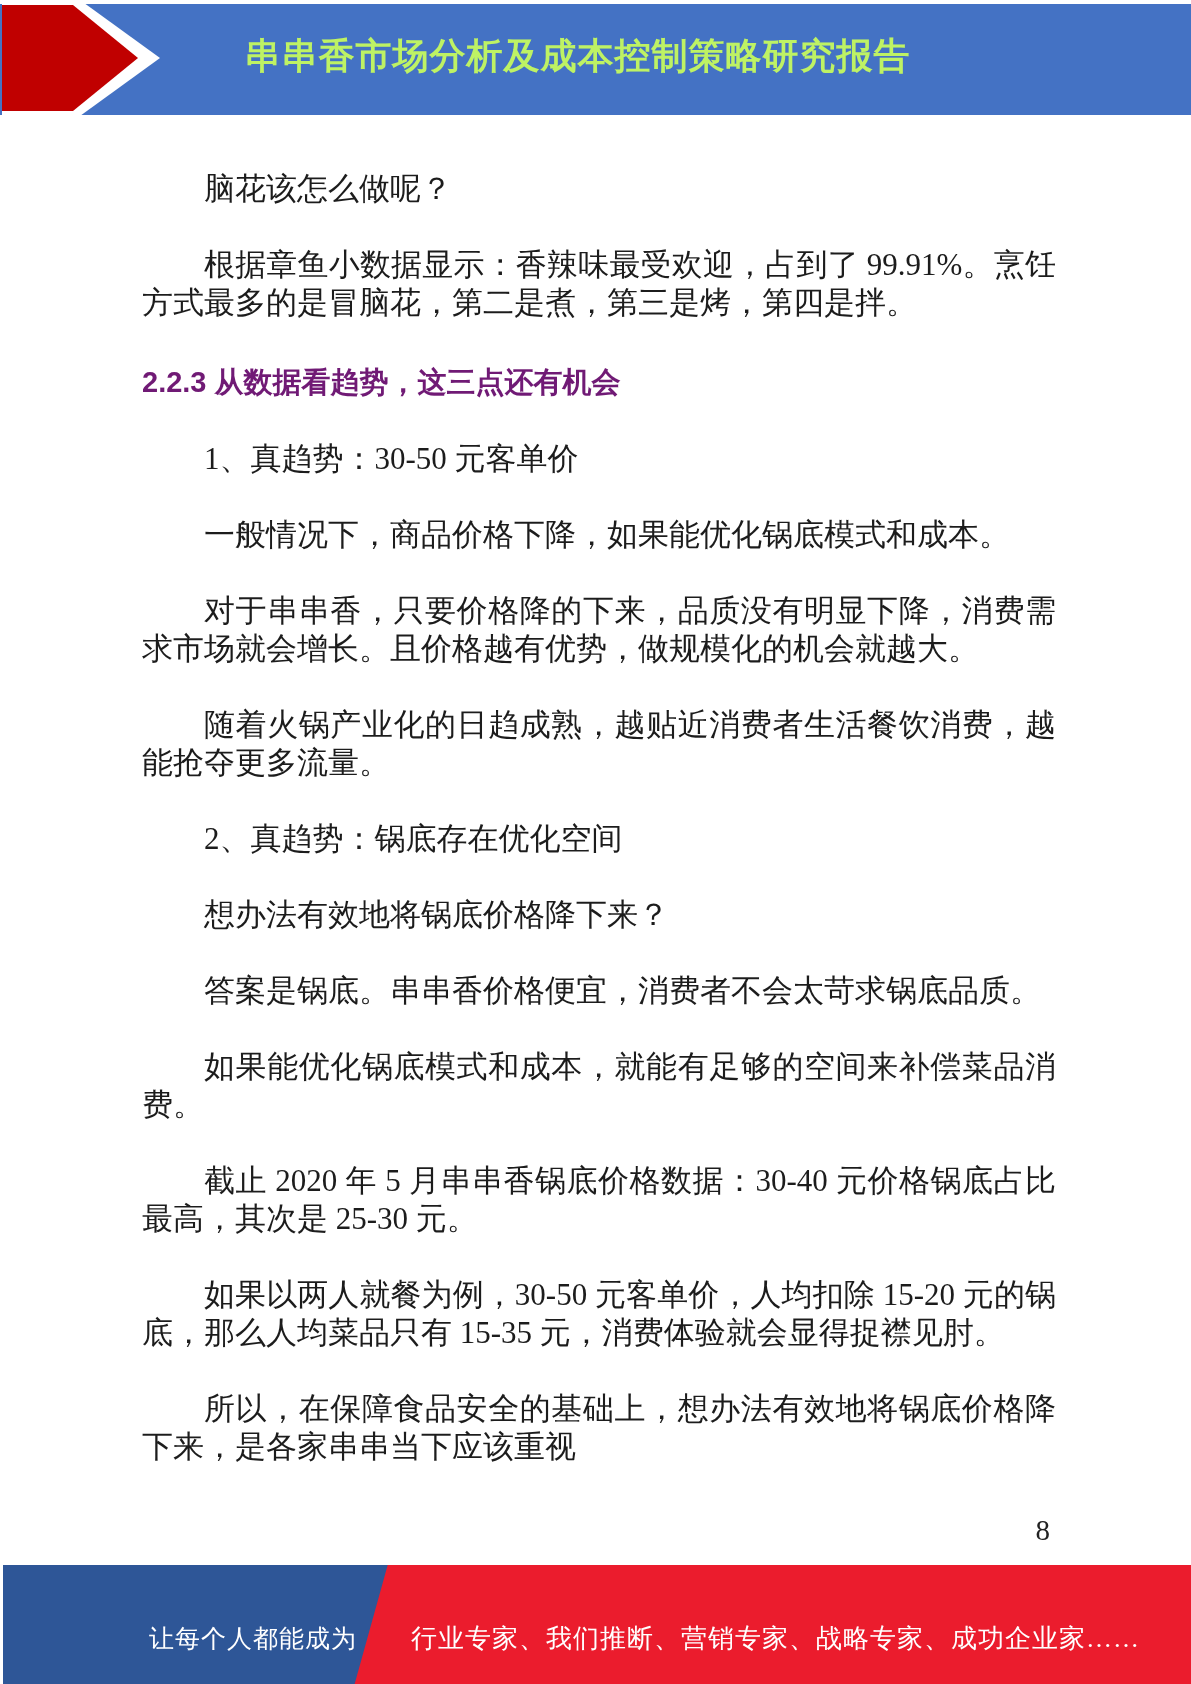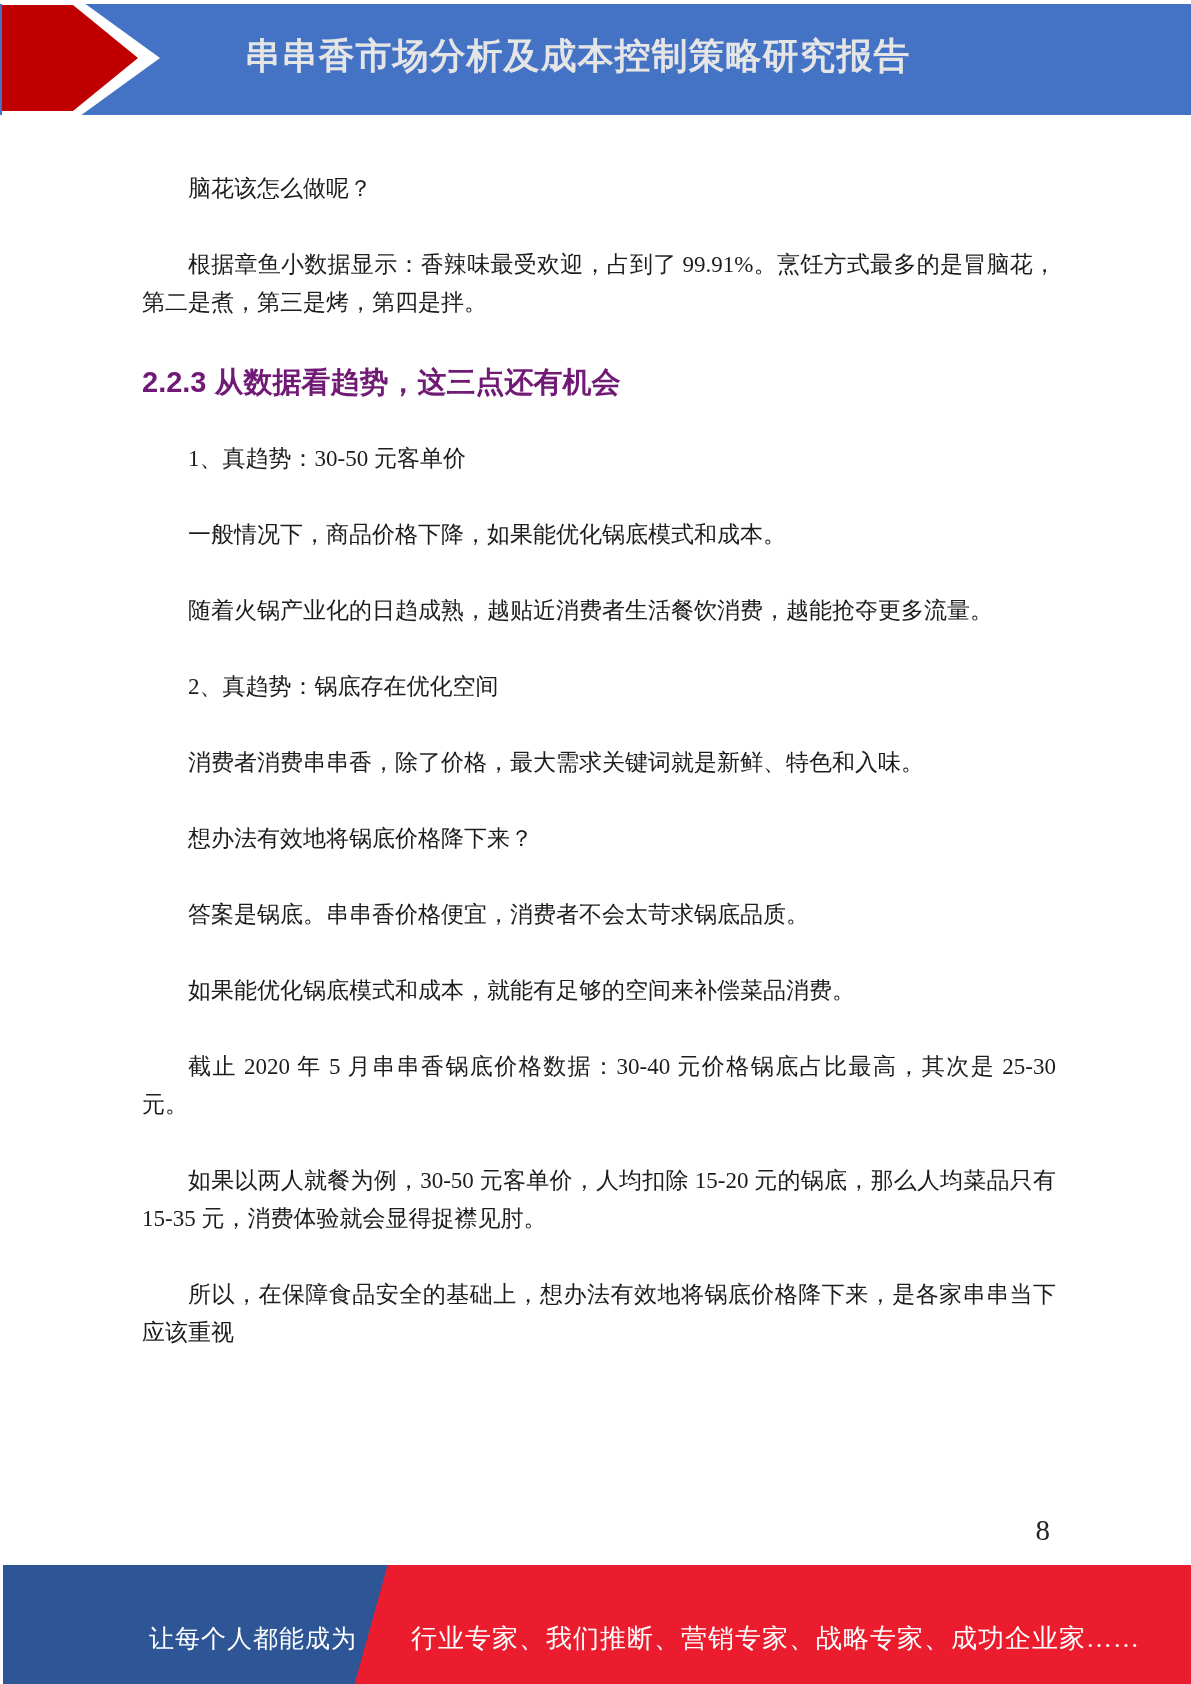--- a/index.html
+++ b/index.html
@@ -22,42 +22,42 @@
     background: var(--header-blue, #4472c4);
     display: flex;
     align-items: center;
     justify-content: center;
   }
   .header-title {
     font-family: "Liberation Sans", "DejaVu Sans", sans-serif;
     font-weight: bold;
     font-size: 36px;
     letter-spacing: 1px;
-    color: #e5e5e5;
+    color: #bef264;
     padding-right: 36px;
     padding-bottom: 6px;
     white-space: nowrap;
   }
   .header-arrow {
     position: absolute;
     left: 0; top: 0;
     width: 170px; height: 120px;
   }
 
   
   .document-body {
     position: absolute;
     left: 142px;
     top: 170px;
     width: 914px;
     text-align: justify;
   }
   .document-body p {
     margin: 0 0 38px 0;
-    font-size: 23px;
+    font-size: 31px;
     line-height: 38px;
     text-indent: 2em;
     word-break: break-all;
   }
   .document-body h2 {
     margin: 0 0 36px 0;
     font-family: "Liberation Sans", "DejaVu Sans", sans-serif;
     font-weight: bold;
     font-size: 29px;
     line-height: 44px;
@@ -122,23 +122,23 @@
     <polygon points="2,0 80,0 160,58 80,116 2,116" fill="#ffffff"></polygon>
     <polygon points="2,5 73,5 138,58 73,111 2,111" fill="var(--arrow-red, #c00000)"></polygon>
   </svg>
 
   <div class="document-body">
       <p>脑花该怎么做呢？</p>
       <p>根据章鱼小数据显示：香辣味最受欢迎，占到了 99.91%。烹饪方式最多的是冒脑花，第二是煮，第三是烤，第四是拌。</p>
       <h2>2.2.3 从数据看趋势，这三点还有机会</h2>
       <p>1、真趋势：30-50 元客单价</p>
       <p>一般情况下，商品价格下降，如果能优化锅底模式和成本。</p>
+      <p>对于串串香，只要价格降的下来，品质没有明显下降，消费需求市场就会增长。且价格越有优势，做规模化的机会就越大。</p>
       <p>随着火锅产业化的日趋成熟，越贴近消费者生活餐饮消费，越能抢夺更多流量。</p>
       <p>2、真趋势：锅底存在优化空间</p>
-      <p>消费者消费串串香，除了价格，最大需求关键词就是新鲜、特色和入味。</p>
       <p>想办法有效地将锅底价格降下来？</p>
       <p>答案是锅底。串串香价格便宜，消费者不会太苛求锅底品质。</p>
       <p>如果能优化锅底模式和成本，就能有足够的空间来补偿菜品消费。</p>
       <p>截止 2020 年 5 月串串香锅底价格数据：30-40 元价格锅底占比最高，其次是 25-30 元。</p>
       <p>如果以两人就餐为例，30-50 元客单价，人均扣除 15-20 元的锅底，那么人均菜品只有 15-35 元，消费体验就会显得捉襟见肘。</p>
       <p>所以，在保障食品安全的基础上，想办法有效地将锅底价格降下来，是各家串串当下应该重视</p>
     </div>
 
   <div class="page-number">8</div>
 

